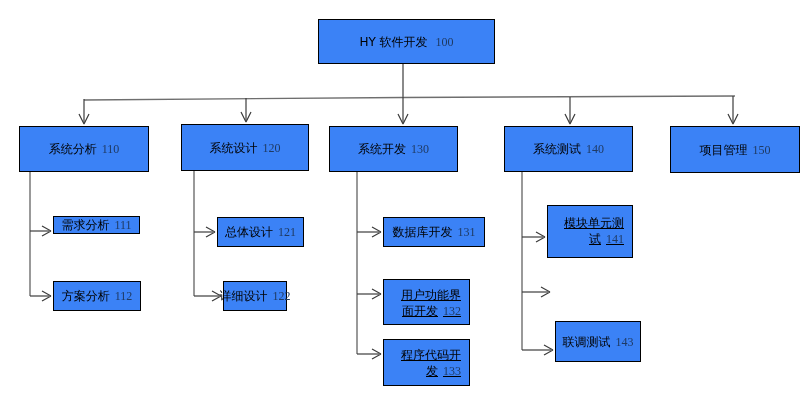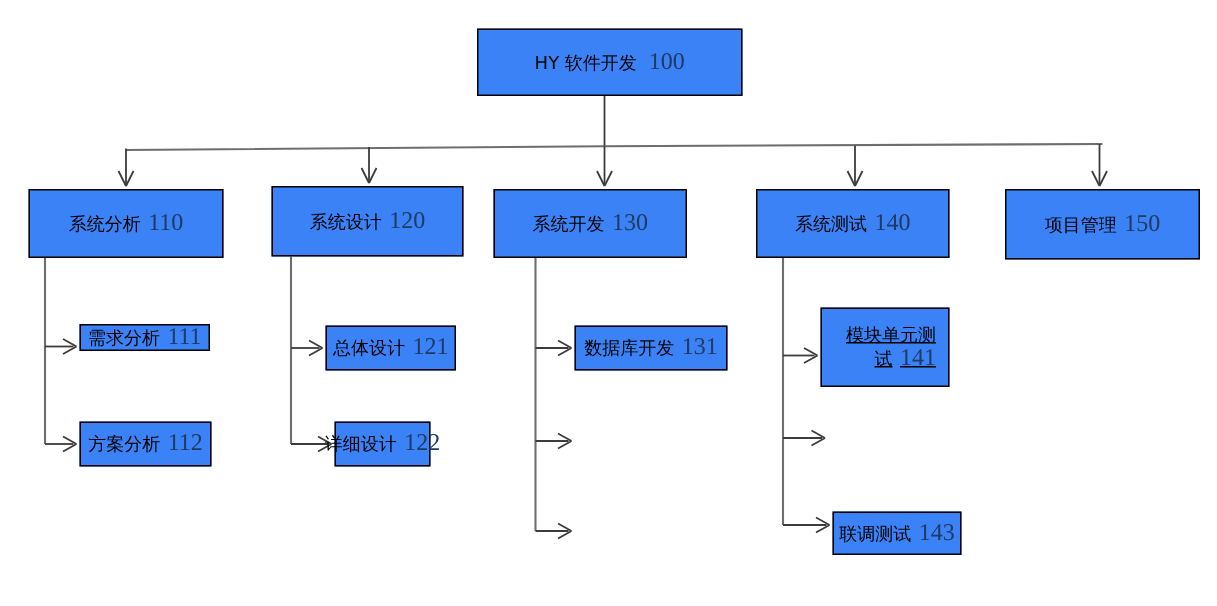--- a/index.html
+++ b/index.html
@@ -21,21 +21,21 @@
     font-size:12px;
     line-height:16px;
   }
   .ctr{display:flex;align-items:center;justify-content:center;white-space:nowrap;}
   .wrap{display:block;text-align:right;padding:6px 8px 0 9px;white-space:normal;word-break:break-all;text-decoration:underline;}
   .lbl{color:#000000;}
   .num{
     font-family:"Liberation Serif", serif;
     color:#1f3a63;
     margin-left:5px;
-    font-size:16px;
+    font-size:12px;
   }
   .root .num{margin-left:8px;}
   .w2{padding-top:7px;}
   .w3{padding-top:9px;}
   .c-line{stroke:#6e6e6e;stroke-width:1.4;fill:none;}
   .c-dark{stroke:#3c3c3c;stroke-width:1.2;fill:none;}
 </style>
 </head>
 <body>
 
@@ -158,22 +158,28 @@
   </div>
   <div class="node ctr" style="left:223px;top:281px;width:64px;height:30px">
     <span class="lbl">详细设计</span>
       <span class="num">122</span>
   </div>
 
   <div class="node ctr" style="left:383px;top:217px;width:102px;height:30px">
     <span class="lbl">数据库开发</span>
       <span class="num">131</span>
   </div>
+  <div class="node wrap w2" style="left:383px;top:279px;width:87px;height:46px">
+    <span class="lbl">用户功能界面开发</span><span class="num">132</span>
+  </div>
+  <div class="node wrap w2" style="left:383px;top:339px;width:87px;height:47px">
+    <span class="lbl">程序代码开发</span><span class="num">133</span>
+  </div>
 
   <div class="node wrap w3" style="left:547px;top:205px;width:86px;height:53px">
     <span class="lbl">模块单元测试</span><span class="num">141</span>
   </div>
-  <div class="node ctr" style="left:555px;top:341px;width:86px;height:29px">
+  <div class="node ctr" style="left:555px;top:321px;width:86px;height:41px">
     <span class="lbl">联调测试</span>
       <span class="num">143</span>
   </div>
 
 </div>
 
 </body></html>

